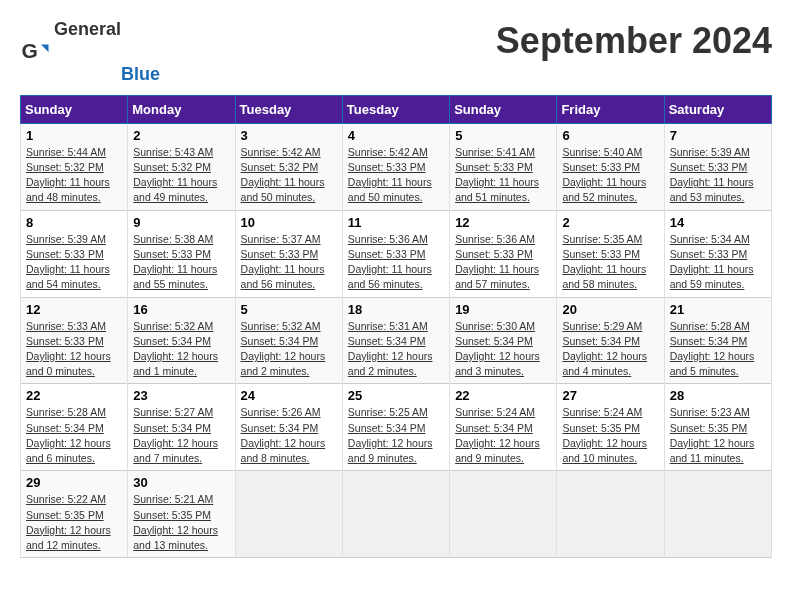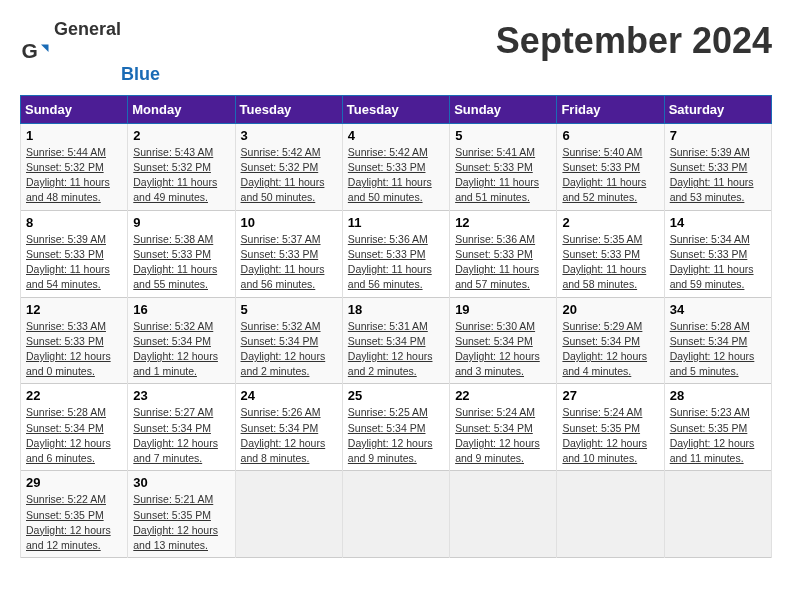--- a/index.html
+++ b/index.html
@@ -202,21 +202,21 @@
       </td>
         <td>
         <span class="day-number">19</span>
         <span class="day-info">Sunrise: 5:30 AM<br>Sunset: 5:34 PM<br>Daylight: 12 hours and 3 minutes.</span>
       </td>
         <td>
         <span class="day-number">20</span>
         <span class="day-info">Sunrise: 5:29 AM<br>Sunset: 5:34 PM<br>Daylight: 12 hours and 4 minutes.</span>
       </td>
         <td>
-        <span class="day-number">34</span>
+        <span class="day-number">21</span>
         <span class="day-info">Sunrise: 5:28 AM<br>Sunset: 5:34 PM<br>Daylight: 12 hours and 5 minutes.</span>
       </td>
       </tr>
       <tr>
         <td>
         <span class="day-number">22</span>
         <span class="day-info">Sunrise: 5:28 AM<br>Sunset: 5:34 PM<br>Daylight: 12 hours and 6 minutes.</span>
       </td>
         <td>
         <span class="day-number">23</span>

